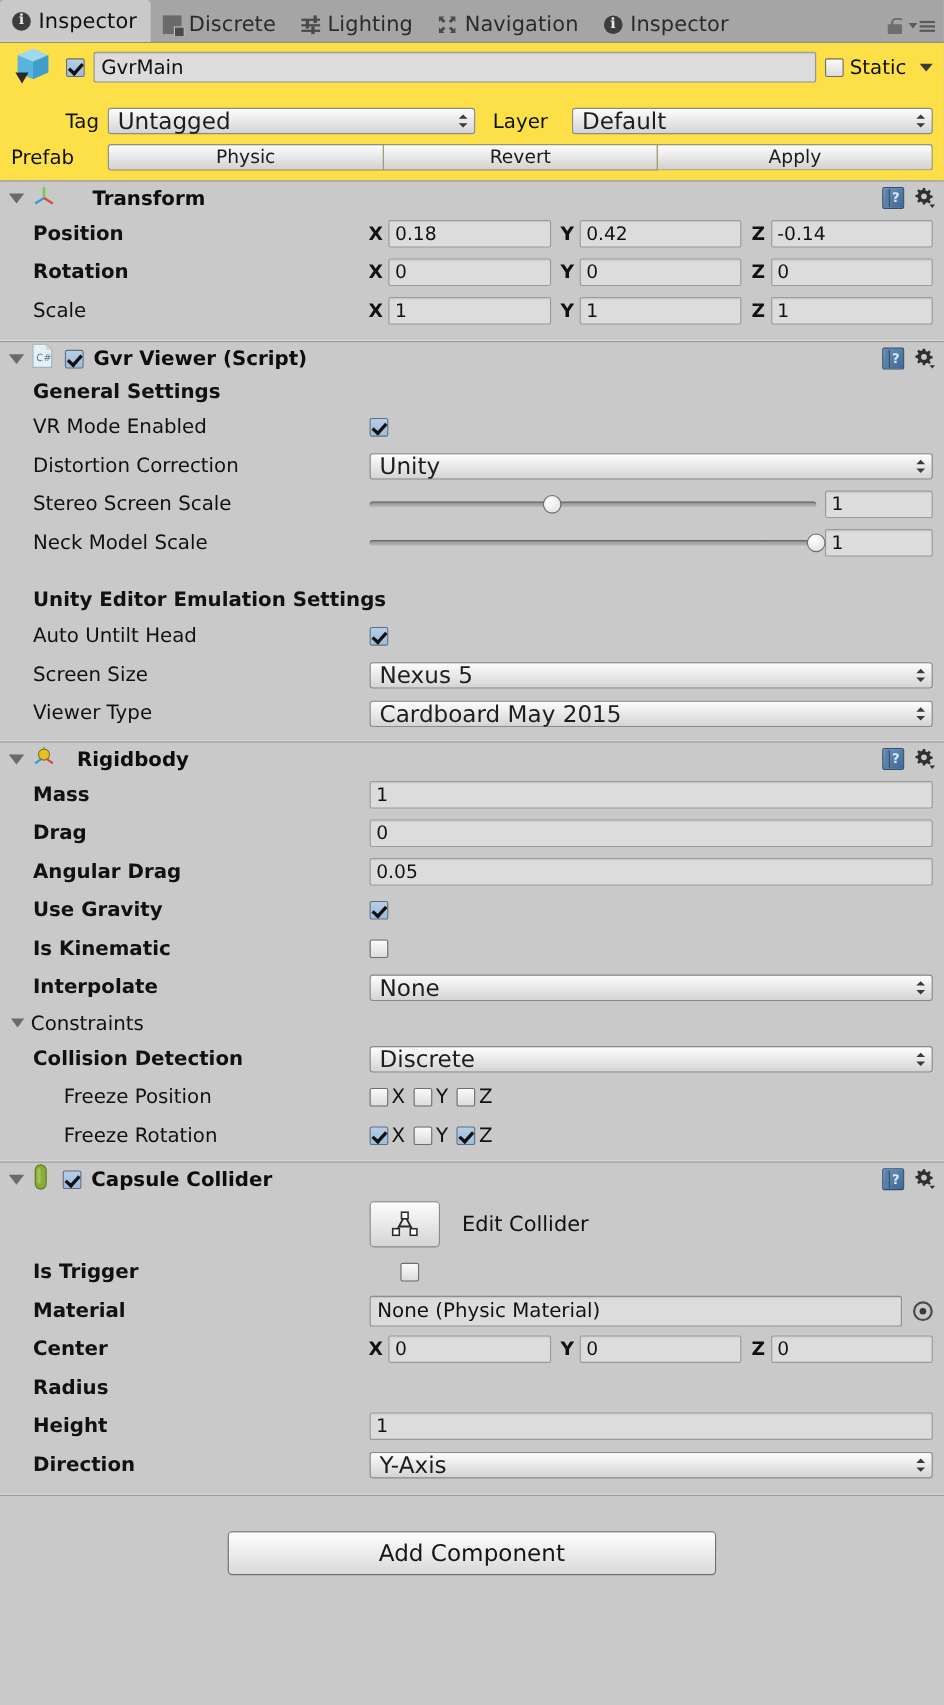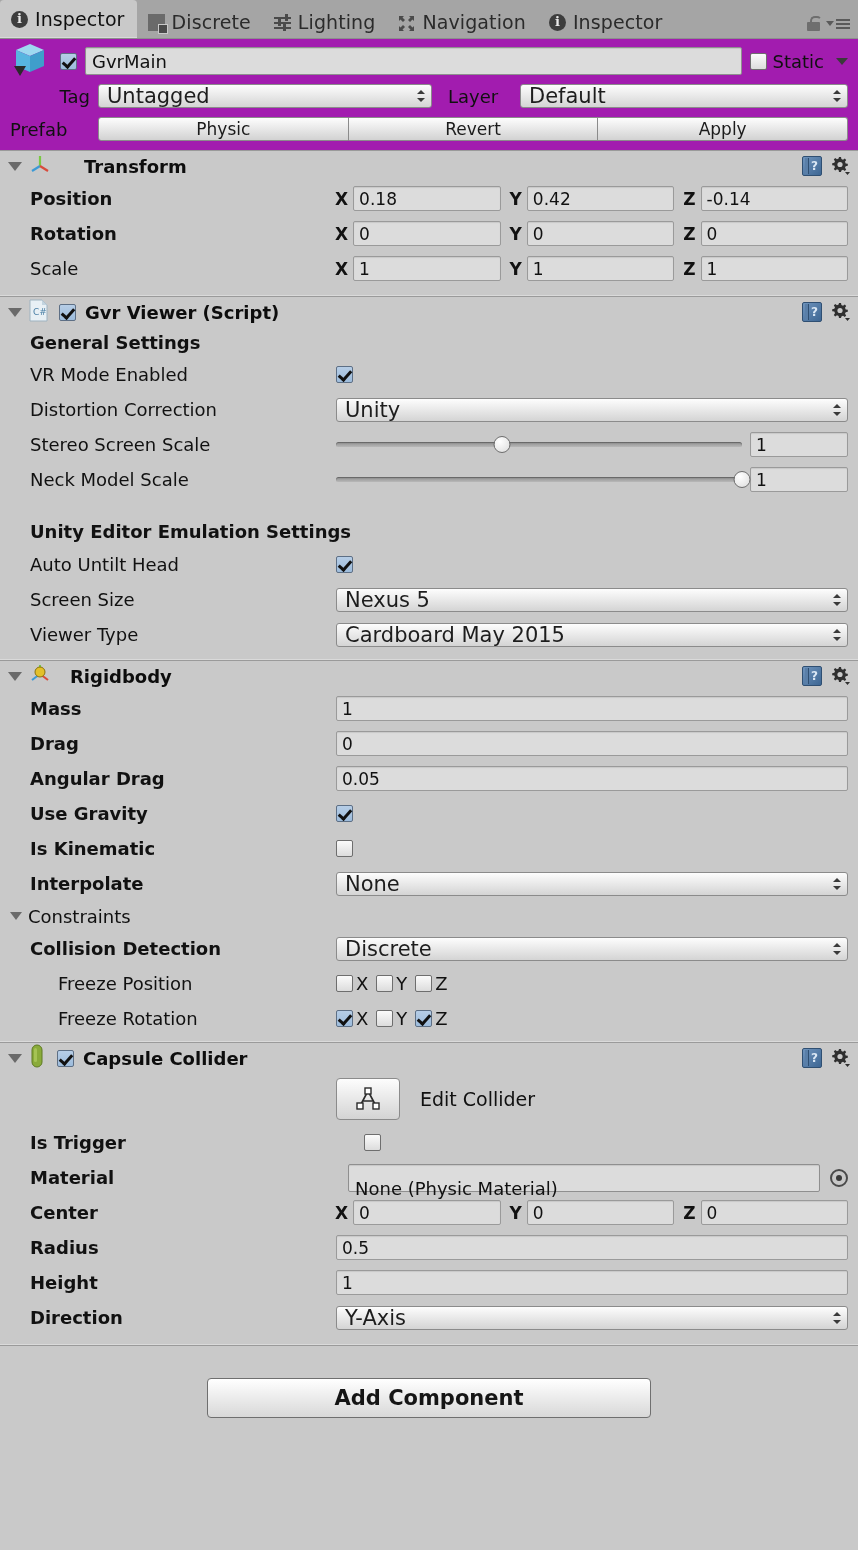--- a/index.html
+++ b/index.html
@@ -59,42 +59,42 @@
   .tabbar-right{margin-left:auto;display:flex;align-items:center;gap:6px;padding:0 8px 7px 0;}
   .lock-icon{width:13px;height:15px;position:relative;}
   .lock-icon .body{position:absolute;bottom:0;left:0;width:13px;height:9px;background:#6e6e6e;border-radius:1px;}
   .lock-icon .shackle{position:absolute;top:0;left:3px;width:8px;height:8px;border:2px solid #6e6e6e;border-bottom:none;border-radius:5px 5px 0 0;border-right-color:transparent;}
   .menu-icon{display:flex;align-items:center;gap:2px;}
   .menu-icon .caret{width:0;height:0;border-left:4px solid transparent;border-right:4px solid transparent;border-top:5px solid #5a5a5a;}
   .menu-icon .lines{display:flex;flex-direction:column;gap:2px;}
   .menu-icon .lines span{display:block;width:14px;height:2px;background:#5a5a5a;}
 
   
-  .objheader{background:#a21caf;padding:6px 10px 8px 10px;}
+  .objheader{background:#fde047;padding:6px 10px 8px 10px;}
   .row1{display:flex;align-items:center;gap:8px;height:32px;}
   .cube-icon{width:42px;height:40px;position:relative;flex:0 0 auto;margin-top:-2px;}
   .cb{
     width:17px;height:17px;flex:0 0 auto;border:1px solid #6e6e6e;border-radius:2px;
     background:linear-gradient(#fbfbfb,#dcdcdc);position:relative;box-sizing:border-box;
   }
   .cb.on{background:linear-gradient(#b6cde6,#9dbcdc);border-color:#5d6f85;}
   .cb.on::after{
     content:"";position:absolute;left:4px;top:1px;width:5px;height:10px;
     border:solid #111;border-width:0 3px 3px 0;transform:rotate(42deg);
   }
   .namefield{
     flex:1 1 auto;height:26px;background:#dcdcdc;border:1px solid #8f8f8f;
     border-radius:2px;display:flex;align-items:center;padding:0 6px;
     font-size:18px;box-shadow:inset 0 1px 1px rgba(0,0,0,.10);
   }
   .static-wrap{display:flex;align-items:center;gap:6px;flex:0 0 auto;}
   .static-wrap .lbl{font-size:18px;}
   .caret-dn{width:0;height:0;border-left:6px solid transparent;border-right:6px solid transparent;border-top:7px solid #3a3a3a;margin-left:6px;}
 
-  .row2{display:flex;align-items:center;gap:8px;margin-top:6px;height:26px;justify-content:center;}
+  .row2{display:flex;align-items:center;gap:8px;margin-top:20px;height:26px;justify-content:center;}
   .row3{display:flex;align-items:center;gap:0px;margin-top:7px;height:26px;}
   .fixedlbl{font-size:18px;text-align:right;flex:0 0 auto;}
 
   .popup{
     height:24px;border:1px solid #8b8b8b;border-radius:3px;
     background:linear-gradient(#fdfdfd,#d4d4d4);
     display:flex;align-items:center;padding:0 4px 0 8px;font-size:21px;
     box-sizing:border-box;position:relative;color:#1d1d1d;
   }
   .popup .val{flex:1 1 auto;white-space:nowrap;overflow:hidden;}
@@ -137,38 +137,37 @@
   .axis{font-size:17px;font-weight:bold;margin:0 5px 0 0;color:#111;}
   .vecrow{display:flex;align-items:center;flex:1 1 auto;}
   .vecrow .field{flex:1 1 0;min-width:0;}
 
   
   .slider{position:relative;height:22px;display:flex;align-items:center;flex:1 1 auto;margin-right:8px;}
   .slider .track{height:5px;width:100%;border-radius:3px;background:linear-gradient(#8d8d8d,#b8b8b8);box-shadow:inset 0 1px 1px rgba(0,0,0,.3);}
   .slider .knob{position:absolute;width:17px;height:17px;border-radius:50%;background:radial-gradient(circle at 35% 30%,#ffffff,#dcdcdc);border:1px solid #6d6d6d;box-sizing:border-box;transform:translateX(-50%);}
 
   
-  .addarea{background:#c9c9c9;border-top:1px solid #9a9a9a;height:186px;display:flex;justify-content:center;padding-top:32px;box-sizing:border-box;font-weight:bold;}
+  .addarea{background:#c9c9c9;border-top:1px solid #9a9a9a;height:186px;display:flex;justify-content:center;padding-top:32px;box-sizing:border-box;}
   .addbtn{
     width:444px;height:40px;border:1px solid #6f6f6f;border-radius:4px;
     background:linear-gradient(#ffffff,#d8d8d8);
     display:flex;align-items:center;justify-content:center;font-size:21px;color:#151515;
     box-sizing:border-box;
   }
 
   .editcollider-btn{
     width:64px;height:42px;border:1px solid #8b8b8b;border-radius:4px;
     background:linear-gradient(#fdfdfd,#d4d4d4);
     display:flex;align-items:center;justify-content:center;box-sizing:border-box;
   }
   .objfield{
     height:28px;background:#dcdcdc;border:1px solid #8f8f8f;border-radius:2px;
-    display:flex;padding:13px 6px;font-size:18px;box-sizing:border-box;
+    display:flex;align-items:center;padding:0 6px;font-size:18px;box-sizing:border-box;
     box-shadow:inset 0 1px 1px rgba(0,0,0,.10);
-    margin-left:12px;
   }
   .target-icon{width:18px;height:18px;border-radius:50%;border:2px solid #4a4a4a;box-sizing:border-box;position:relative;}
   .target-icon::after{content:"";position:absolute;left:4px;top:4px;width:6px;height:6px;border-radius:50%;background:#3a3a3a;}
 
   .cbgroup{display:flex;align-items:center;gap:8px;}
   .cbgroup .pair{display:flex;align-items:center;gap:3px;}
   .cbgroup .pair span{font-size:18px;}
 </style>
 </head>
 <body>
@@ -590,23 +589,20 @@
             <span>0</span>
           </div>
         <span class="axis" style="margin-left:9px">Z</span>
         <div class="field">
             <span>0</span>
           </div>
       </div>
     </div>
     <div class="prow">
       <span class="plabel bold" style="width:336px">Radius</span>
-      <div class="field" style="flex:1 1 auto">
-          <span>0.5</span>
-        </div>
     </div>
     <div class="prow">
       <span class="plabel bold" style="width:336px">Height</span>
       <div class="field" style="flex:1 1 auto">
           <span>1</span>
         </div>
     </div>
     <div class="prow">
       <span class="plabel bold" style="width:336px">Direction</span>
       <div class="popup" style="flex:1 1 auto">

